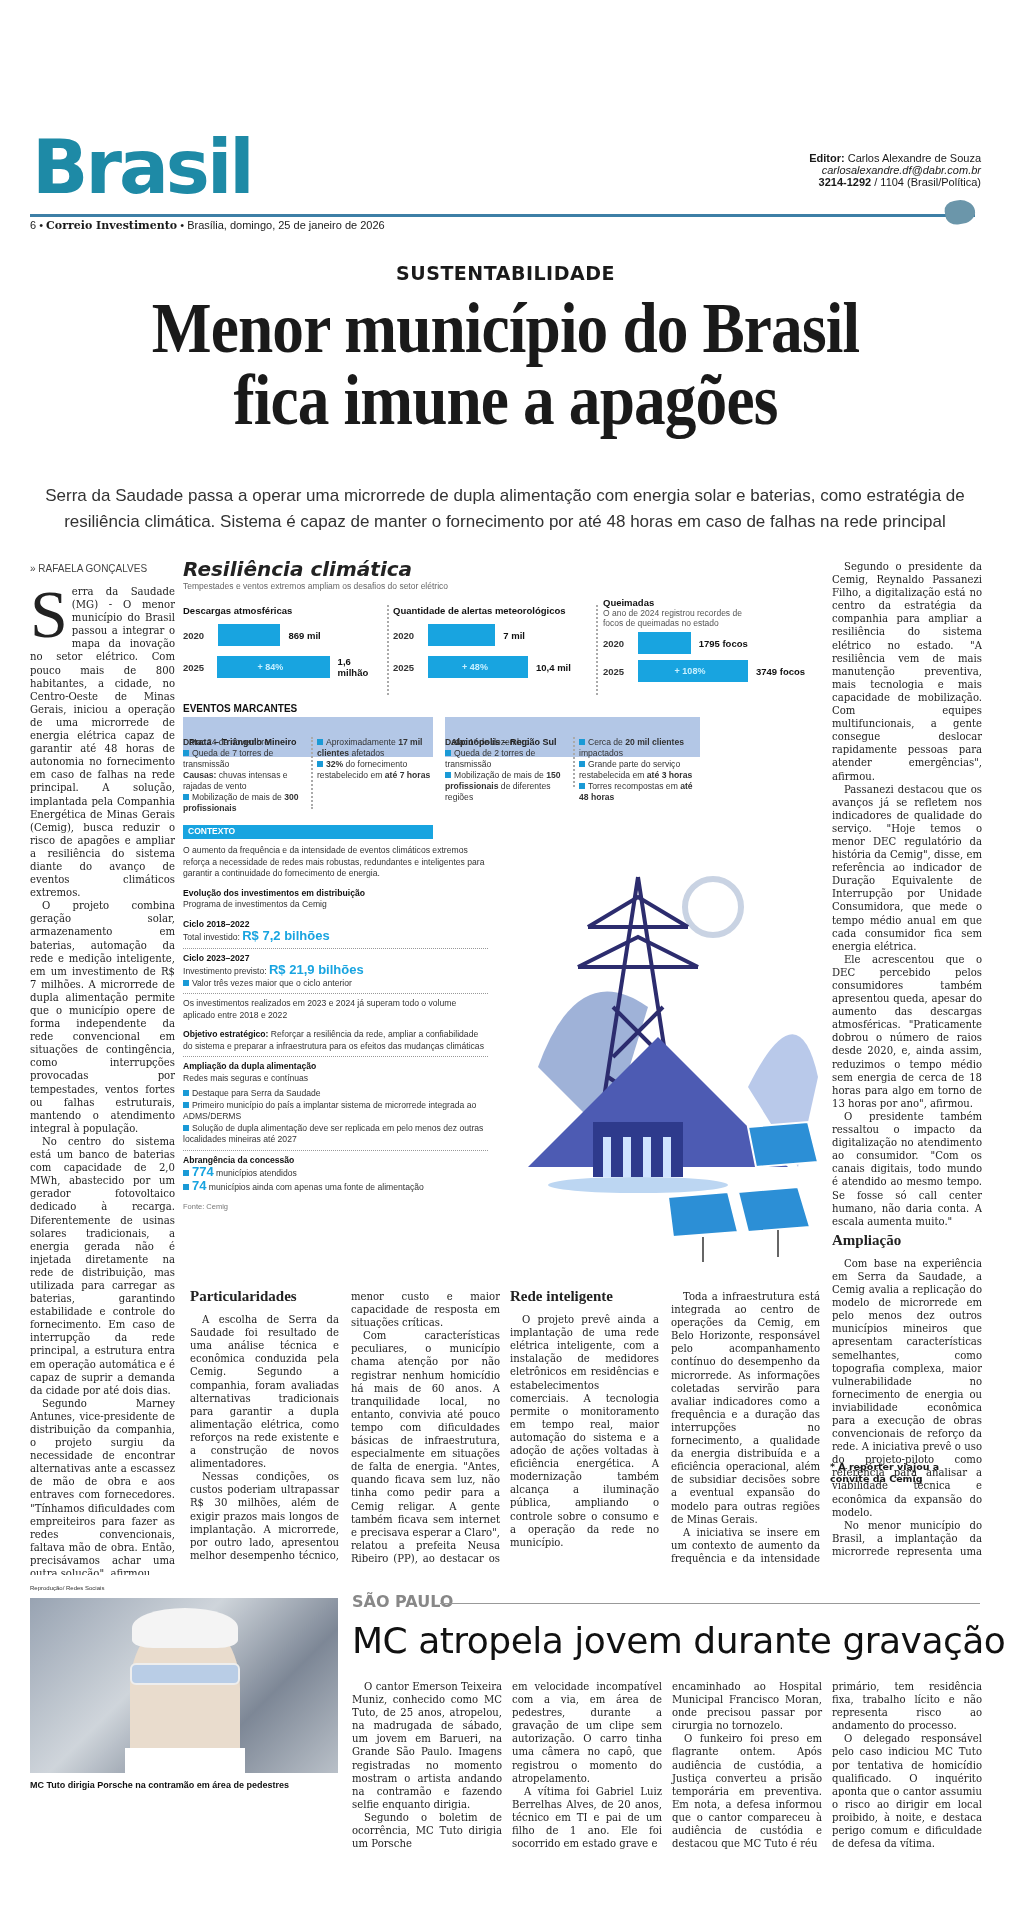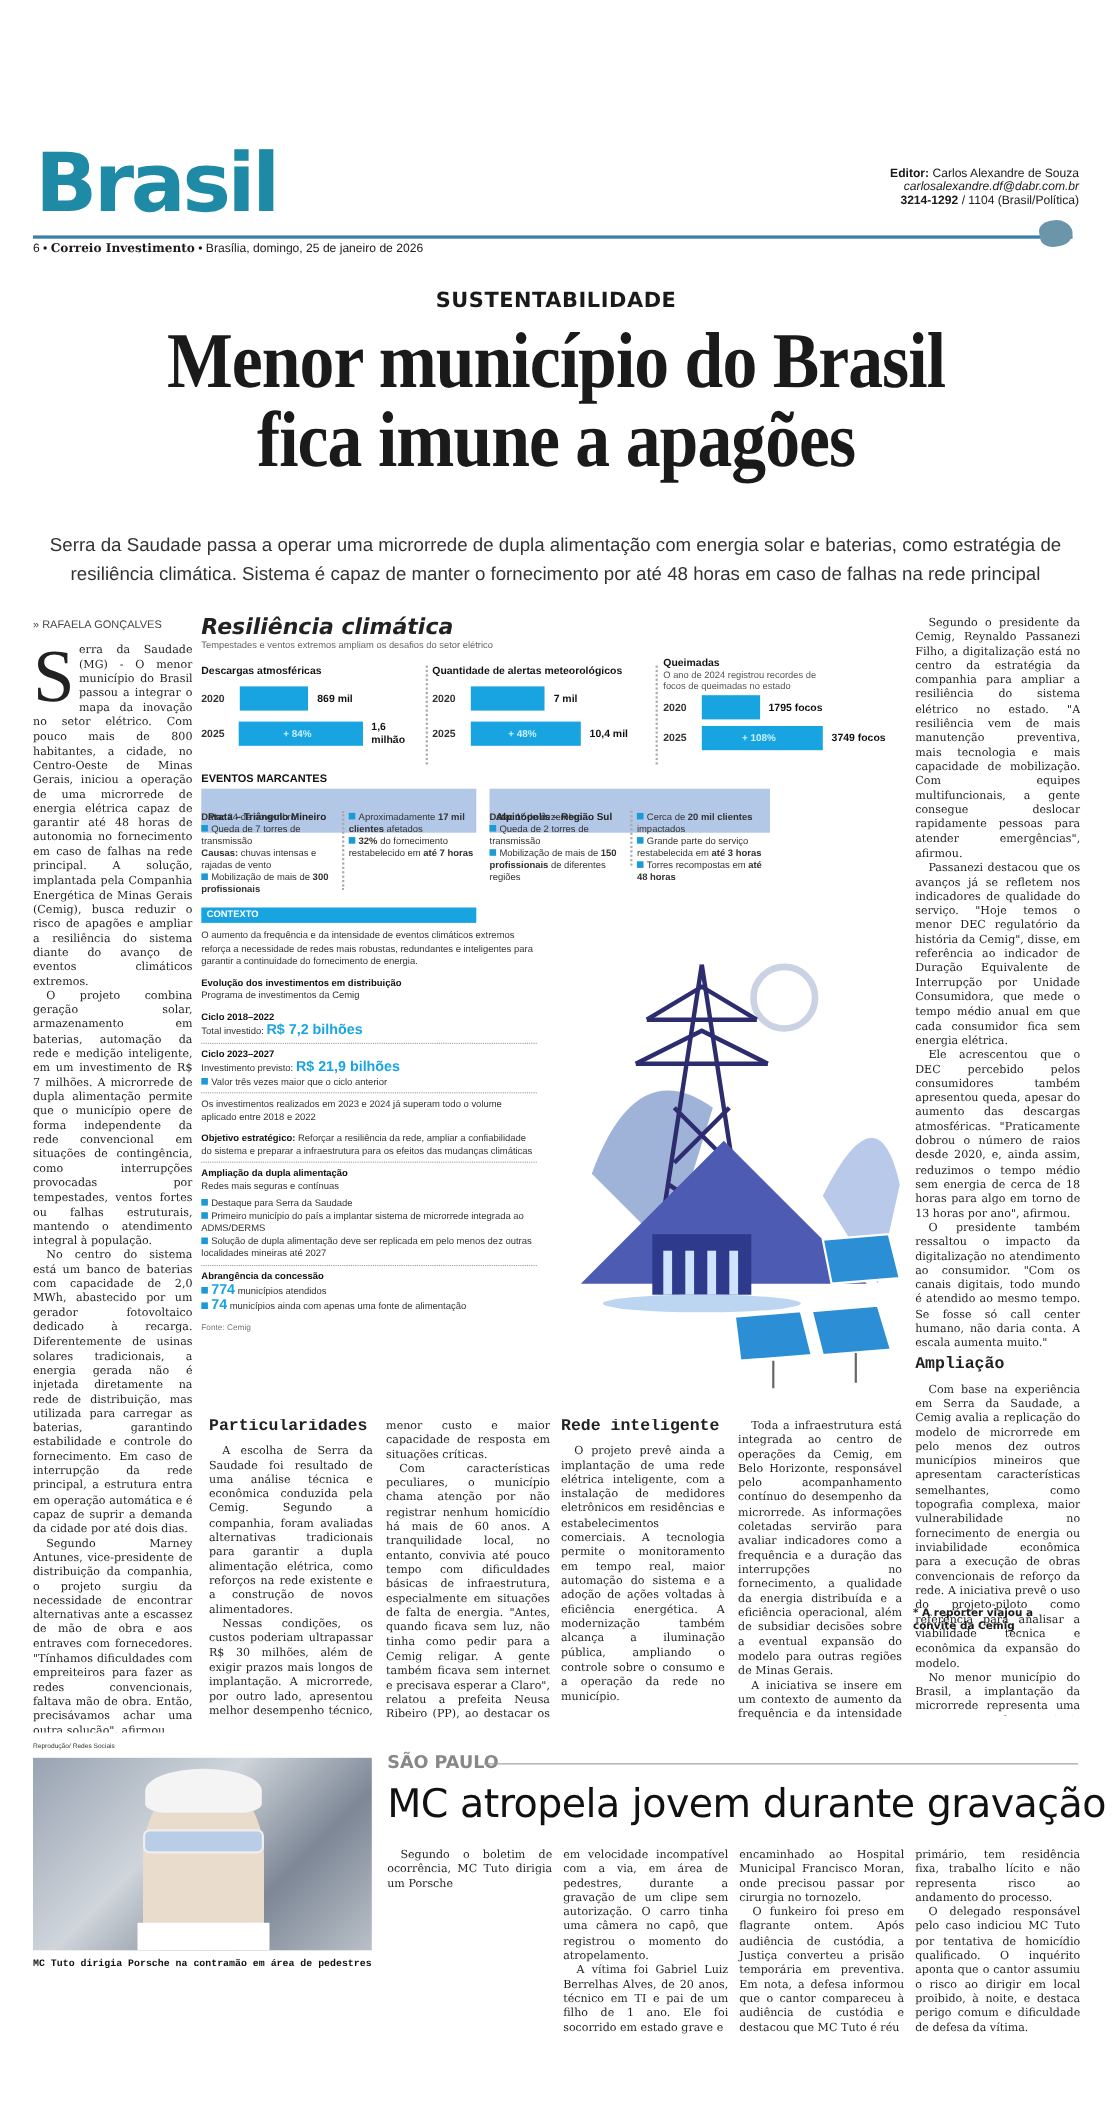--- a/index.html
+++ b/index.html
@@ -12,21 +12,21 @@
 .editor{right:30px;top:152px;text-align:right;font-family:"Liberation Sans",sans-serif;font-size:11px;line-height:12px}
 .editor i{font-style:italic}
 .map-icon{left:945px;top:200px;width:30px;height:24px;background:#6b96aa;border-radius:40% 60% 50% 45%;transform:rotate(-10deg)}
 .section{left:0;width:1011px;top:262px;text-align:center;font-family:"DejaVu Sans",sans-serif;font-weight:bold;font-size:19px;letter-spacing:0.5px}
 .headline{left:0;width:1011px;top:292px;text-align:center;font-family:"Liberation Serif",serif;font-weight:bold;font-size:72px;line-height:72px;letter-spacing:-1px;transform:scaleX(0.88)}
 .deck{left:30px;width:950px;top:483px;text-align:center;font-family:"Liberation Sans",sans-serif;font-size:17px;line-height:26px;color:#333}
 .byline{left:30px;top:563px;font-family:"Liberation Sans",sans-serif;font-size:10px;color:#444}
 .col{font-size:10.1px;line-height:13.1px;text-align:justify;hyphens:auto;color:#222}
 .col p{text-indent:12px}
 .drop{float:left;font-size:68px;line-height:54px;margin:2px 4px 0 0;font-family:"Liberation Serif",serif}
-.sub{font-family:Liberation Mono, monospace;font-weight:bold;font-size:15px;margin:6px 0 10px}
+.sub{font-family:Liberation Serif, serif;font-weight:bold;font-size:15px;margin:6px 0 10px}
 
 .info{left:183px;top:557px;width:640px;height:725px;font-family:"Liberation Sans",sans-serif;font-size:9px;color:#333}
 .info .ttl{font-family:"DejaVu Sans",sans-serif;font-weight:900;font-style:italic;font-size:20px;color:#222}
 .info .ttlsub{font-size:8.5px;color:#666}
 .bars{position:absolute;top:48px;height:92px}
 .bars h4{font-size:9.5px;font-weight:bold;color:#111;margin-bottom:4px}
 .barrow{display:flex;align-items:center;height:26px;margin-top:6px}
 .barrow .yr{width:35px;font-weight:bold;font-size:9.5px}
 .barrow .bar{height:22px;background:#18a4e0;color:#c8f0ff;font-size:9px;display:flex;align-items:center;justify-content:center;padding-right:6px;font-weight:bold}
 .barrow .val{margin-left:8px;font-weight:bold;font-size:9.5px;color:#111}
@@ -37,21 +37,21 @@
 .sq{display:inline-block;width:6px;height:6px;background:#1a9ad6;margin-right:3px}
 .ctx-band{position:absolute;left:0;top:268px;width:250px;height:14px;background:#18a4e0;color:#fff;font-weight:bold;font-size:8.5px;padding:1px 5px}
 .ctx{position:absolute;left:0;width:305px;font-size:8.6px;line-height:11.5px}
 .ctx b{color:#111}
 .big{color:#18a4e0;font-weight:bold;font-size:13px}
 .dotline{border-top:1px dotted #999;margin:4px 0}
 .illus{position:absolute;left:315px;top:280px;width:325px;height:445px}
 
 .photo{left:30px;top:1598px;width:308px;height:175px;background:linear-gradient(135deg,#98a3b2,#cfd5db 40%,#7d8796 70%,#b9c0c8);overflow:hidden}
 .credit{left:30px;top:1585px;font-family:"Liberation Sans",sans-serif;font-size:6px;color:#333}
-.caption{left:30px;top:1780px;font-family:Liberation Mono, monospace;font-weight:bold;font-size:9px;color:#111}
+.caption{left:30px;top:1780px;font-family:Liberation Sans, sans-serif;font-weight:bold;font-size:9px;color:#111}
 .kicker{left:352px;top:1592px;font-family:"DejaVu Sans",sans-serif;font-weight:bold;font-size:16px;color:#888}
 .kicker-rule{left:440px;top:1603px;width:540px;height:1px;background:#999}
 .head2{left:352px;top:1620px;font-family:"DejaVu Sans",sans-serif;font-size:36px;color:#111;letter-spacing:-0.5px}
 .footnote{left:830px;top:1461px;font-family:"DejaVu Sans",sans-serif;font-weight:bold;font-size:9.5px;line-height:12px}
 </style>
 </head>
 <body>
 
 <div class="abs masthead-title">Brasil</div>
 <div class="abs rule"></div>
@@ -244,20 +244,21 @@
   <div style="position:absolute;left:100px;top:20px;width:110px;height:155px;background:#e9dccd;border-radius:45% 45% 10% 10%"></div>
   <div style="position:absolute;left:102px;top:10px;width:106px;height:40px;background:#f4f4f4;border-radius:50% 50% 20% 20%"></div>
   <div style="position:absolute;left:100px;top:65px;width:110px;height:22px;background:#b9cde6;border:2px solid #eee;border-radius:6px"></div>
   <div style="position:absolute;left:95px;top:150px;width:120px;height:25px;background:#fff"></div>
 </div>
 <div class="abs caption">MC Tuto dirigia Porsche na contramão em área de pedestres</div>
 <div class="abs kicker">SÃO PAULO</div>
 <div class="abs kicker-rule"></div>
 <div class="abs head2">MC atropela jovem durante gravação</div>
 <div class="abs col" style="left:352px;top:1680px;width:150px">
+  <p>O cantor Emerson Teixeira Muniz, conhecido como MC Tuto, de 25 anos, atropelou, na madrugada de sábado, um jovem em Barueri, na Grande São Paulo. Imagens registradas no momento mostram o artista andando na contramão e fazendo selfie enquanto dirigia.</p>
   <p>Segundo o boletim de ocorrência, MC Tuto dirigia um Porsche</p>
 </div>
 <div class="abs col" style="left:512px;top:1680px;width:150px">
   <p style="text-indent:0">em velocidade incompatível com a via, em área de pedestres, durante a gravação de um clipe sem autorização. O carro tinha uma câmera no capô, que registrou o momento do atropelamento.</p>
   <p>A vítima foi Gabriel Luiz Berrelhas Alves, de 20 anos, técnico em TI e pai de um filho de 1 ano. Ele foi socorrido em estado grave e</p>
 </div>
 <div class="abs col" style="left:672px;top:1680px;width:150px">
   <p style="text-indent:0">encaminhado ao Hospital Municipal Francisco Moran, onde precisou passar por cirurgia no tornozelo.</p>
   <p>O funkeiro foi preso em flagrante ontem. Após audiência de custódia, a Justiça converteu a prisão temporária em preventiva. Em nota, a defesa informou que o cantor compareceu à audiência de custódia e destacou que MC Tuto é réu</p>
 </div>

